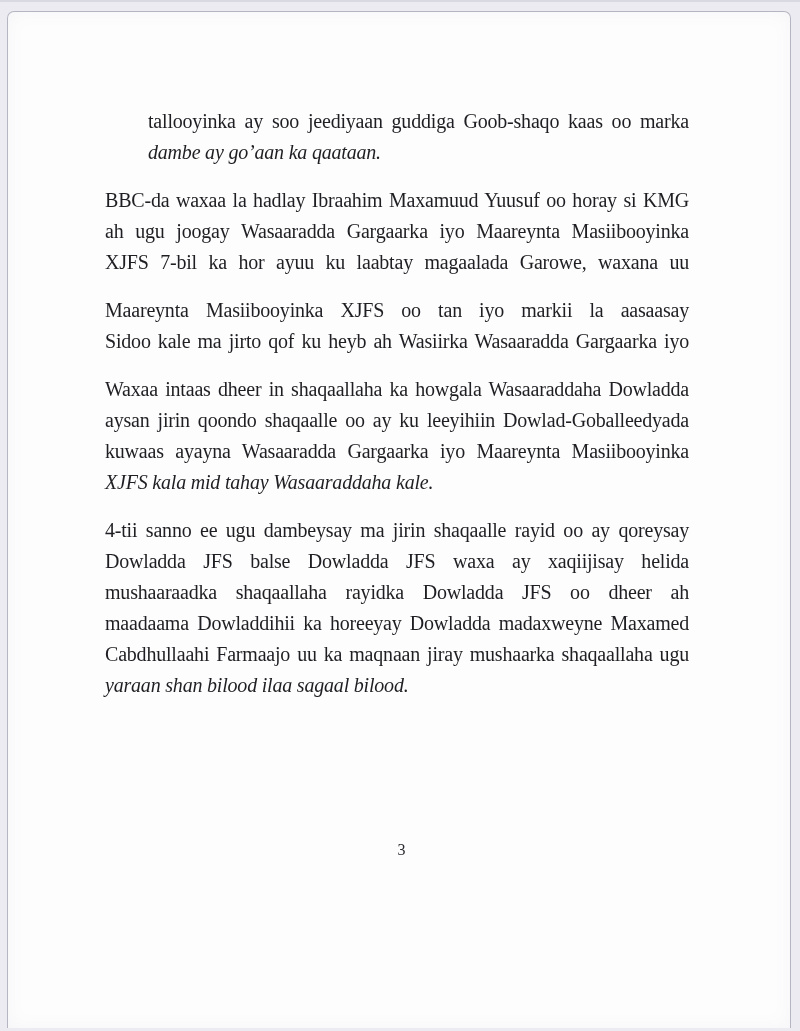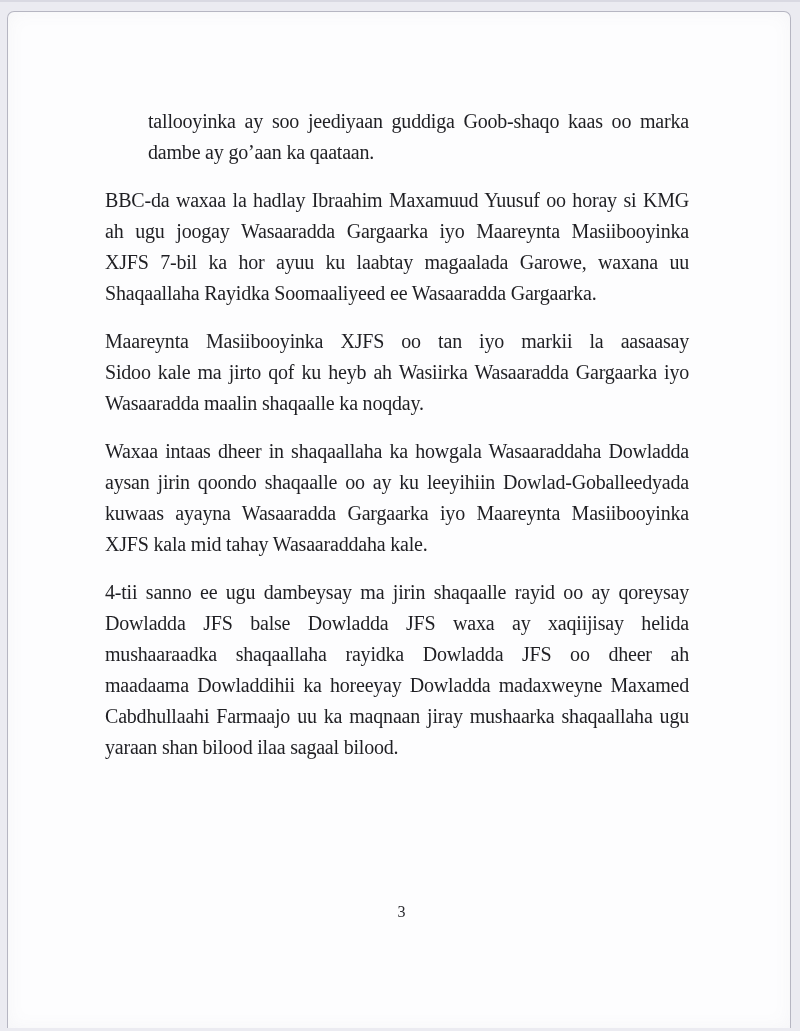--- a/index.html
+++ b/index.html
@@ -44,20 +44,21 @@
   .para.indent {
     padding-left: 43px;
   }
   .line {
     text-align: justify;
     text-align-last: justify;
   }
   .line.last {
     text-align: left;
     text-align-last: left;
+    font-style: italic;
   }
   .page-number {
     margin-top: 140px;
     text-align: center;
     font-size: 16px;
     color: #2b2b30;
   }
 </style>
 </head>
 <body>
@@ -67,26 +68,24 @@
 <div class="doc-page">
   <div>
       <div class="para indent">
         <div class="line">tallooyinka ay soo jeediyaan guddiga Goob-shaqo kaas oo marka</div>
         <div class="line last">dambe ay go’aan ka qaataan.</div>
       </div>
       <div class="para">
         <div class="line">BBC-da waxaa la hadlay Ibraahim Maxamuud Yuusuf oo horay si KMG</div>
         <div class="line">ah ugu joogay Wasaaradda Gargaarka iyo Maareynta Masiibooyinka</div>
         <div class="line">XJFS 7-bil ka hor ayuu ku laabtay magaalada Garowe, waxana uu</div>
-        <div class="line last">Shaqaallaha Rayidka Soomaaliyeed ee Wasaaradda Gargaarka.</div>
       </div>
       <div class="para">
         <div class="line">Maareynta Masiibooyinka XJFS oo tan iyo markii la aasaasay</div>
         <div class="line">Sidoo kale ma jirto qof ku heyb ah Wasiirka Wasaaradda Gargaarka iyo</div>
-        <div class="line last">Wasaaradda maalin shaqaalle ka noqday.</div>
       </div>
       <div class="para">
         <div class="line">Waxaa intaas dheer in shaqaallaha ka howgala Wasaaraddaha Dowladda</div>
         <div class="line">aysan jirin qoondo shaqaalle oo ay ku leeyihiin Dowlad-Goballeedyada</div>
         <div class="line">kuwaas ayayna Wasaaradda Gargaarka iyo Maareynta Masiibooyinka</div>
         <div class="line last">XJFS kala mid tahay Wasaaraddaha kale.</div>
       </div>
       <div class="para">
         <div class="line">4-tii sanno ee ugu dambeysay ma jirin shaqaalle rayid oo ay qoreysay</div>
         <div class="line">Dowladda JFS balse Dowladda JFS waxa ay xaqiijisay helida</div>

